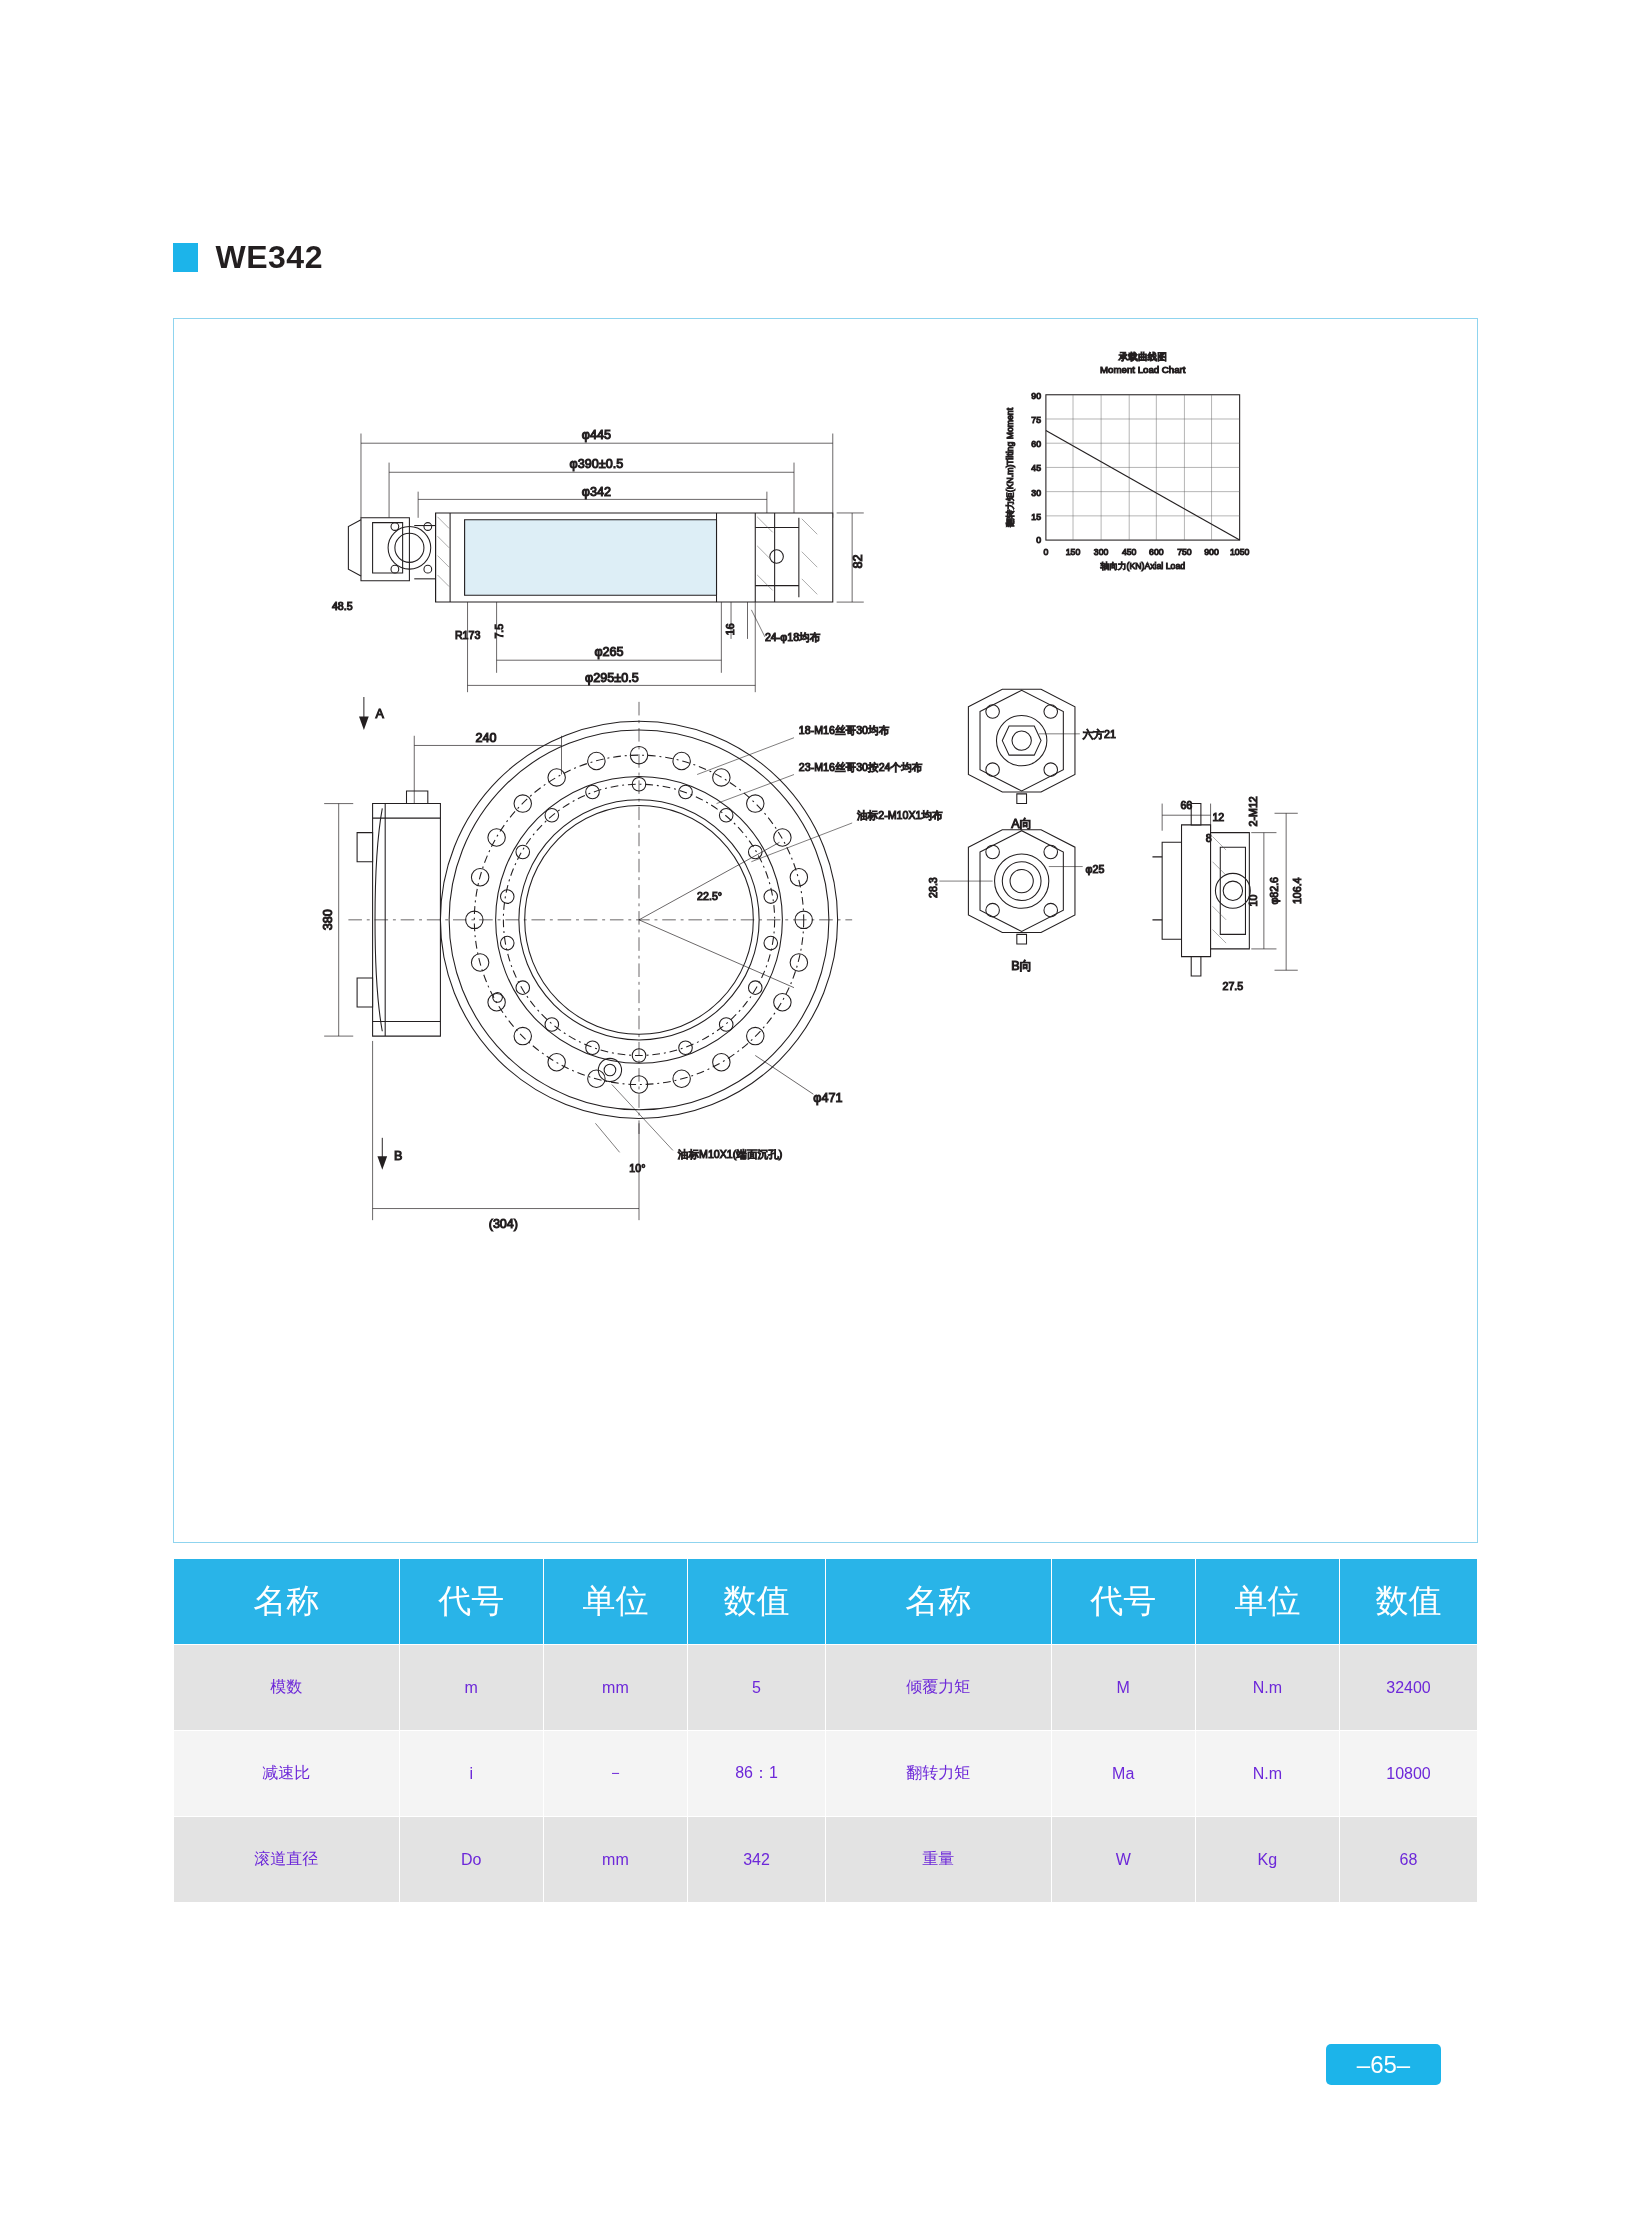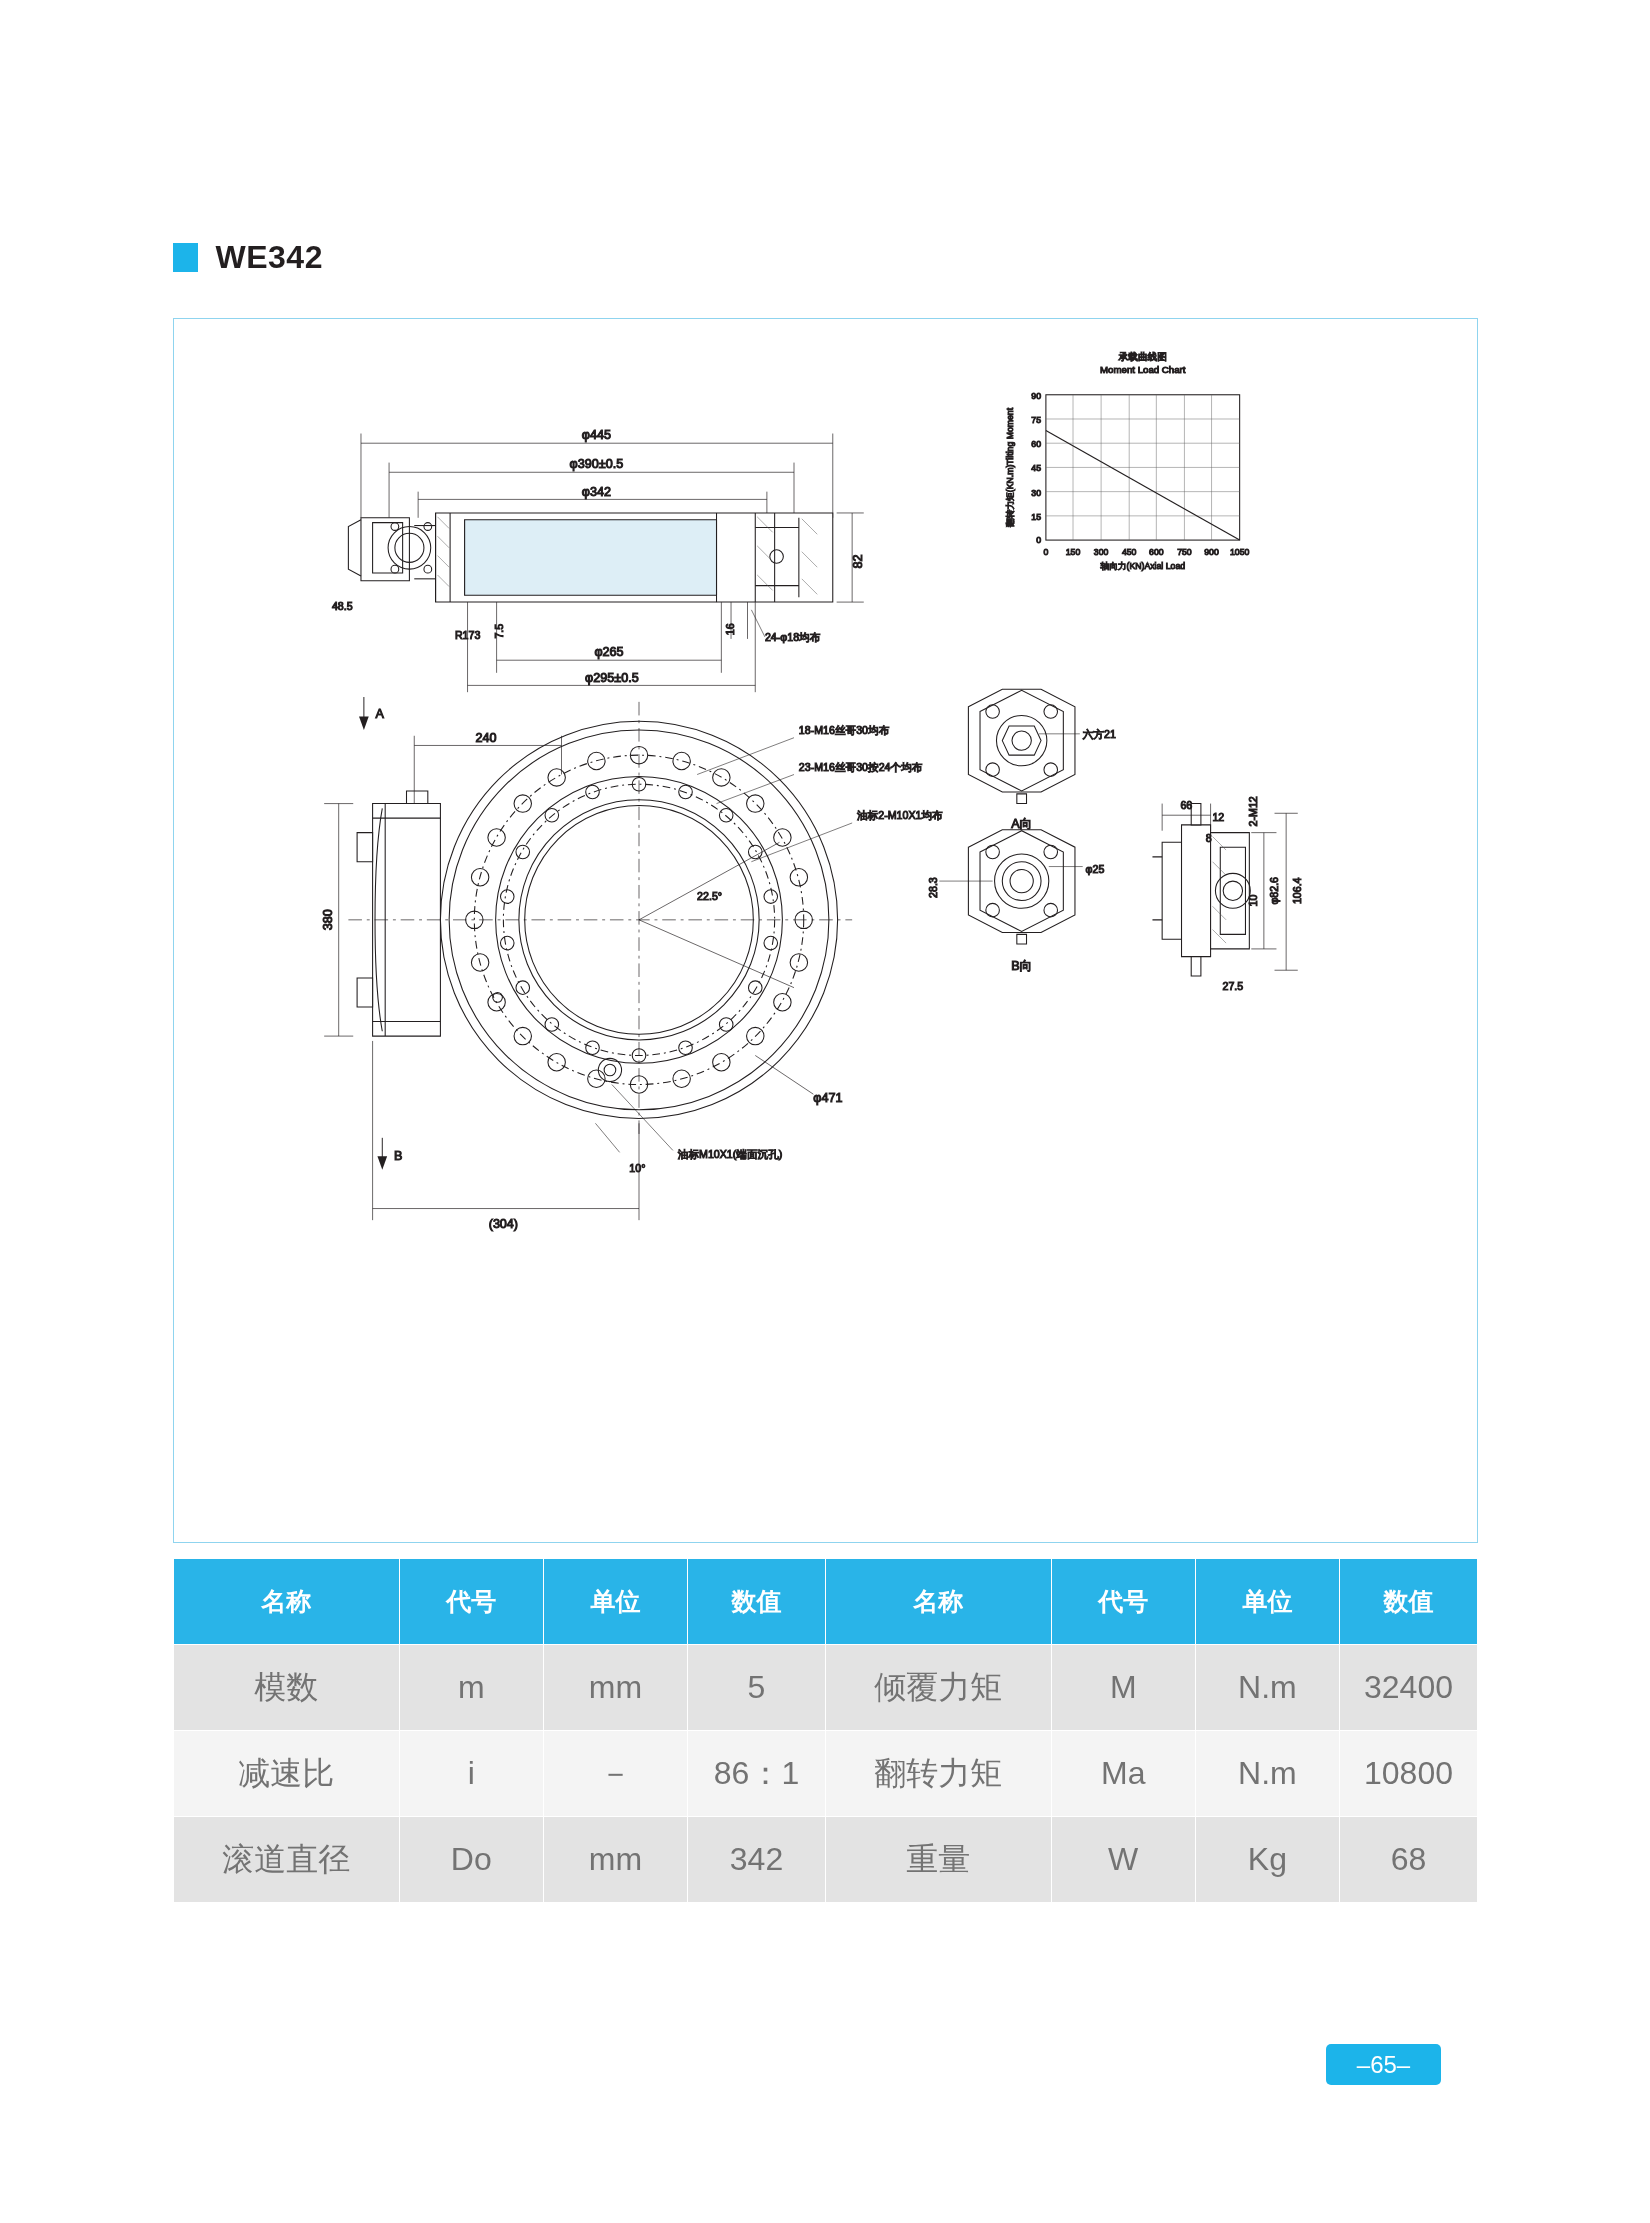--- a/index.html
+++ b/index.html
@@ -66,30 +66,30 @@
     position: absolute;
     left: 173px;
     top: 1558px;
     width: 1305px;
     border-collapse: collapse;
     table-layout: fixed;
   }
   .spec-table th, .spec-table td {
     border: 1px solid #ffffff;
     text-align: center;
-    font-size: 32px;
-    color: #737373;
+    font-size: 16px;
+    color: #6d28d9;
     height: 85px;
     padding: 0;
   }
   .spec-table thead th {
     background: #29b4e8;
     color: #ffffff;
-    font-weight: bold;
-    font-size: 25px;
+    font-weight: normal;
+    font-size: 33px;
   }
   .spec-table tbody tr.row-odd td { background: #e3e3e3; }
   .spec-table tbody tr.row-even td { background: #f4f4f4; }
 
   .col-name { width: 18.2%; }
   .col-code { width: 11.6%; }
   .col-unit { width: 11.6%; }
   .col-val  { width: 11.1%; }
 
   

